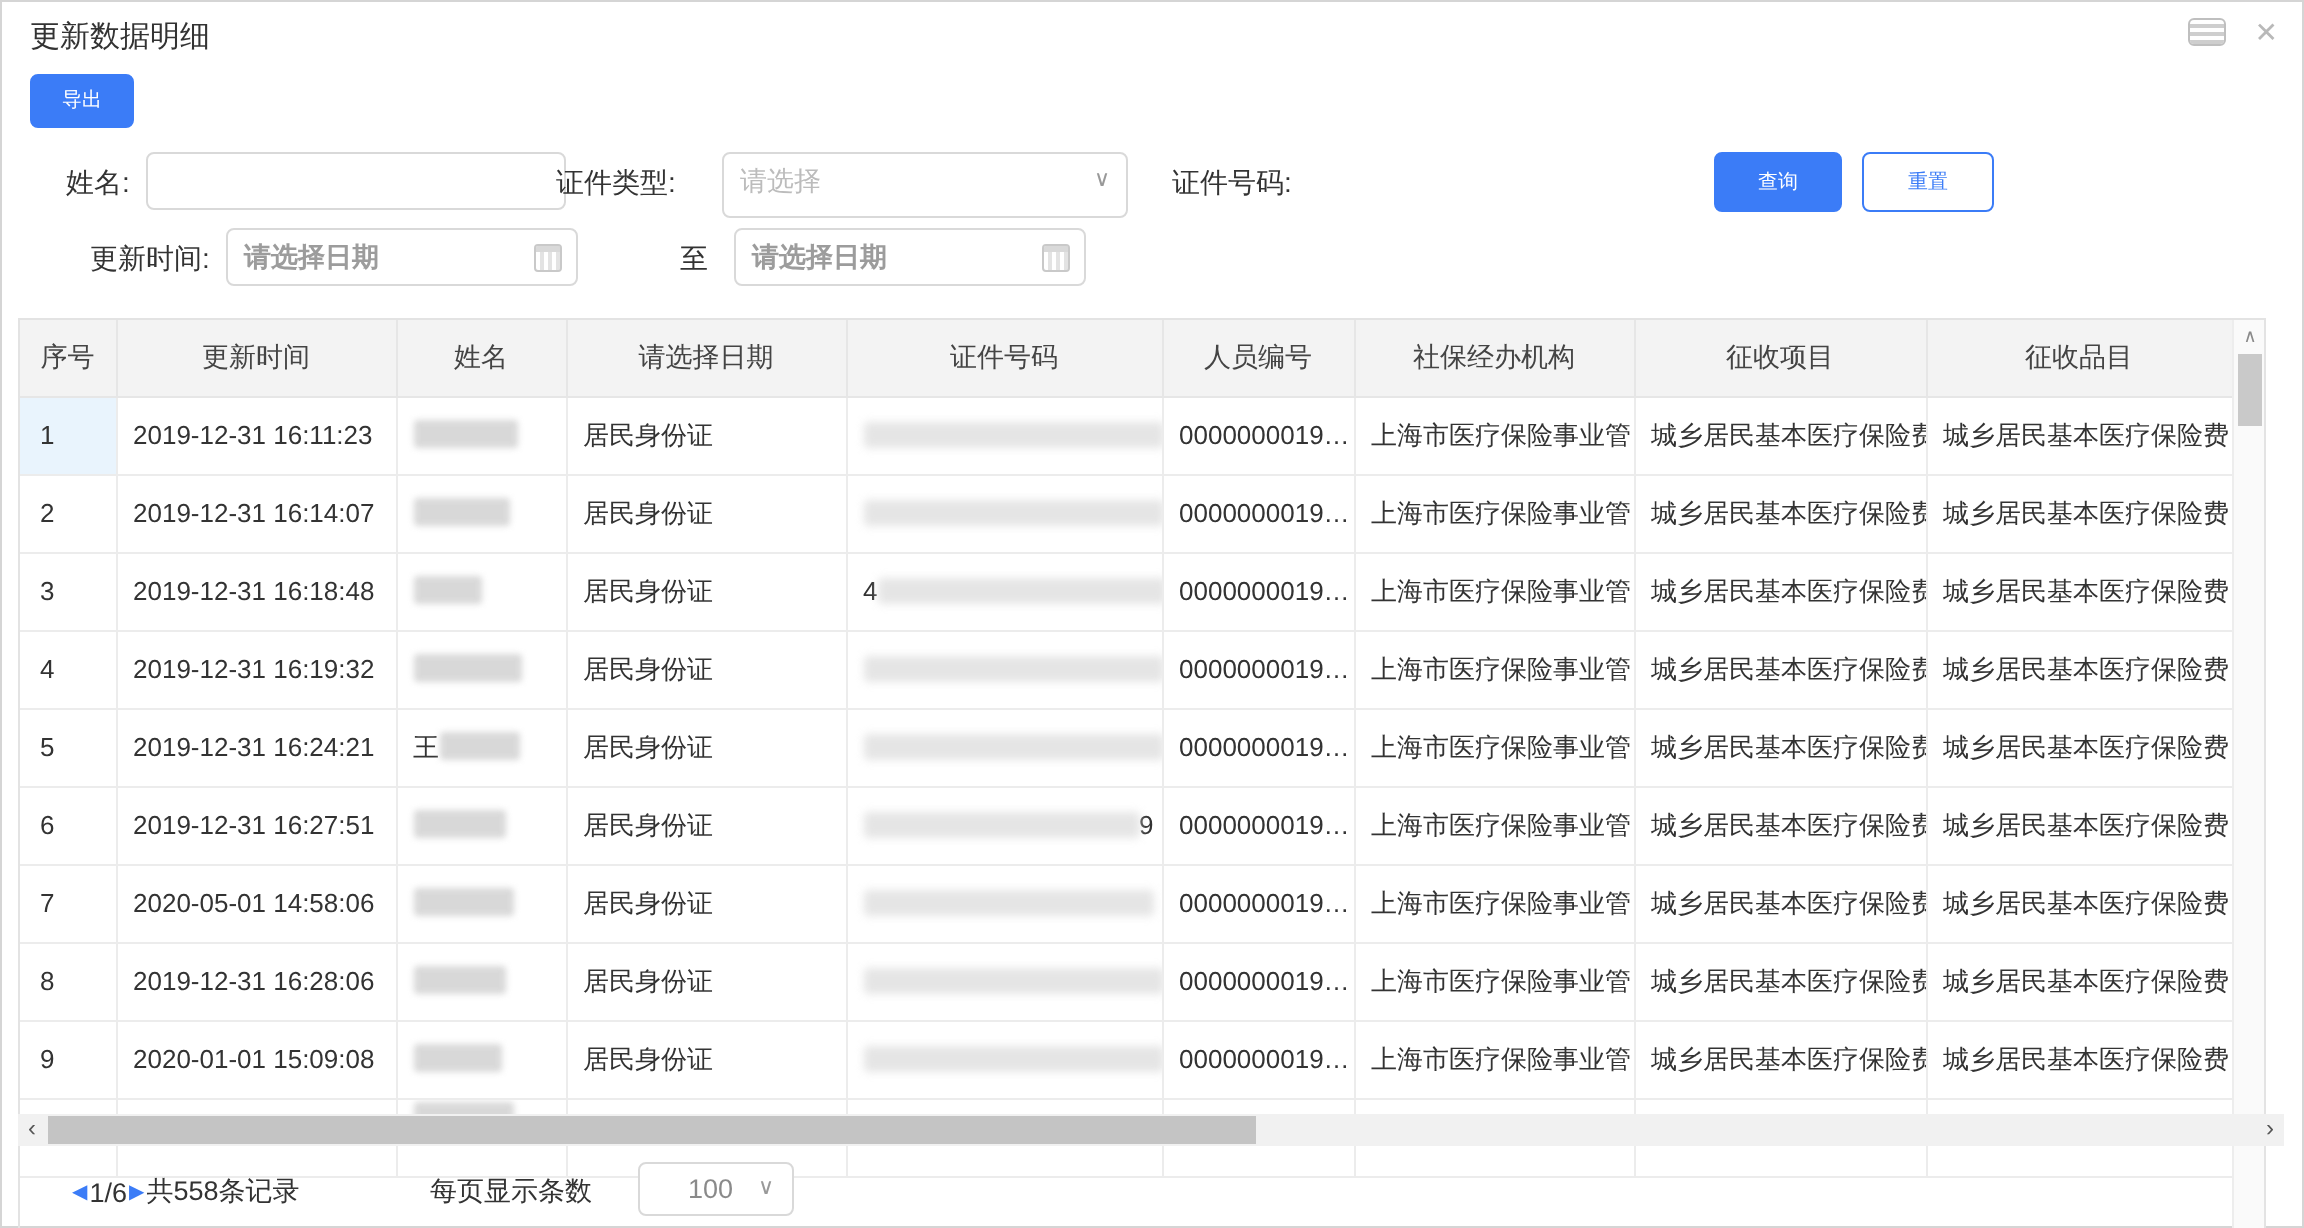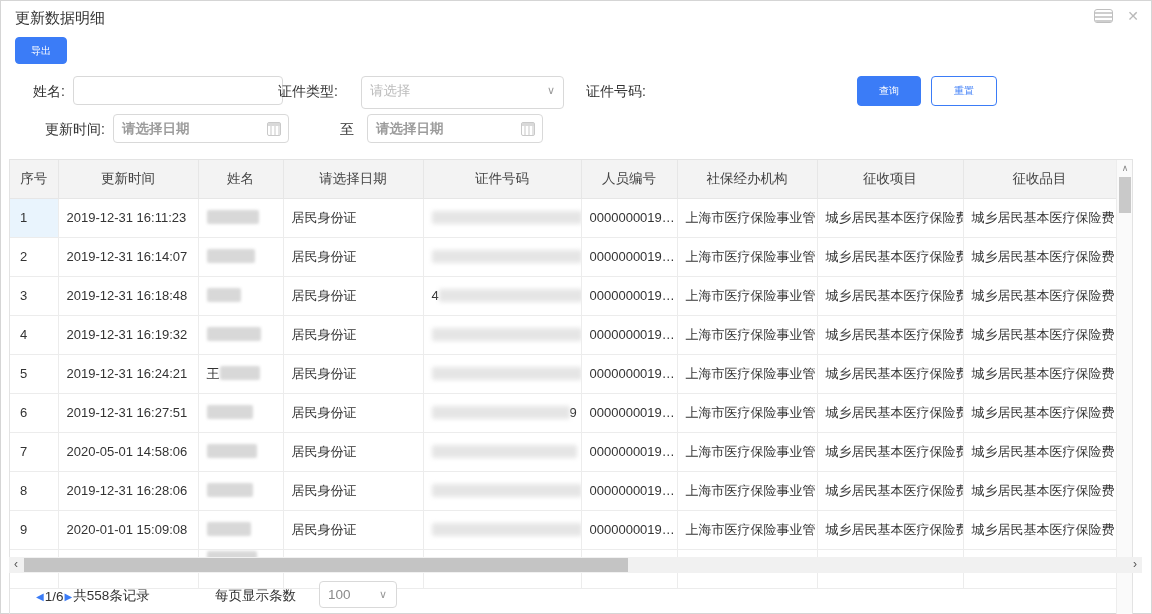--- a/index.html
+++ b/index.html
@@ -78,21 +78,21 @@
   .hthumb { position:absolute; top:1px; left:15px; width:604px; height:14px;
     background:#c4c4c4; cursor:pointer; }
 
   
   .pager { position:absolute; top:582px; left:34px; font-size:13.5px; color:#333;
     display:flex; align-items:center; height:26px; }
   .pg-arrow { color:#3b7cf7; font-size:10px; cursor:pointer; padding:0 1px; }
   .pg-size-label { position:absolute; top:582px; left:214px; font-size:13.5px; color:#333; line-height:26px; }
   .pg-size { position:absolute; top:580px; left:318px; width:78px; height:27px;
     border:1px solid #d9d9d9; border-radius:4px; font-size:13.5px; color:#8a8a8a;
-    line-height:25px; padding-left:8px; cursor:pointer; background:#fff; }
+    line-height:25px; padding-left:24px; cursor:pointer; background:#fff; }
   .pg-size .chev { position:absolute; right:9px; top:0; color:#999; font-size:11px; }
 </style>
 </head>
 <body>
 
 <div class="modal">
 
   <div class="titlebar">更新数据明细</div>
   <div class="win-icons">
     <span class="icon-print"></span>

